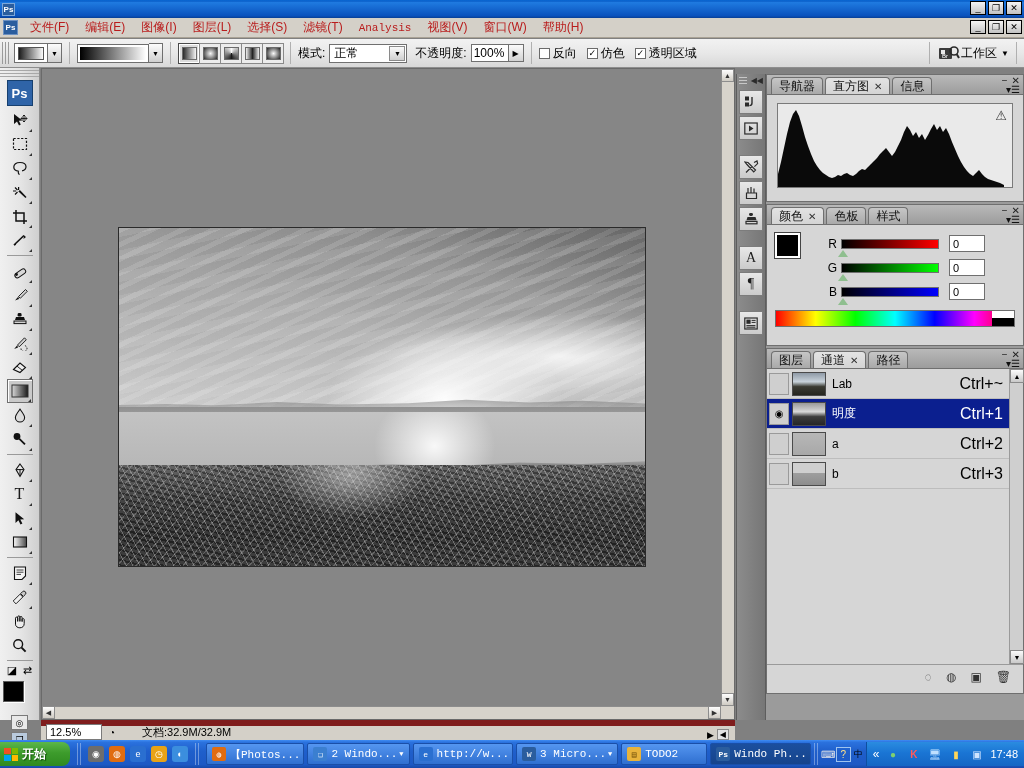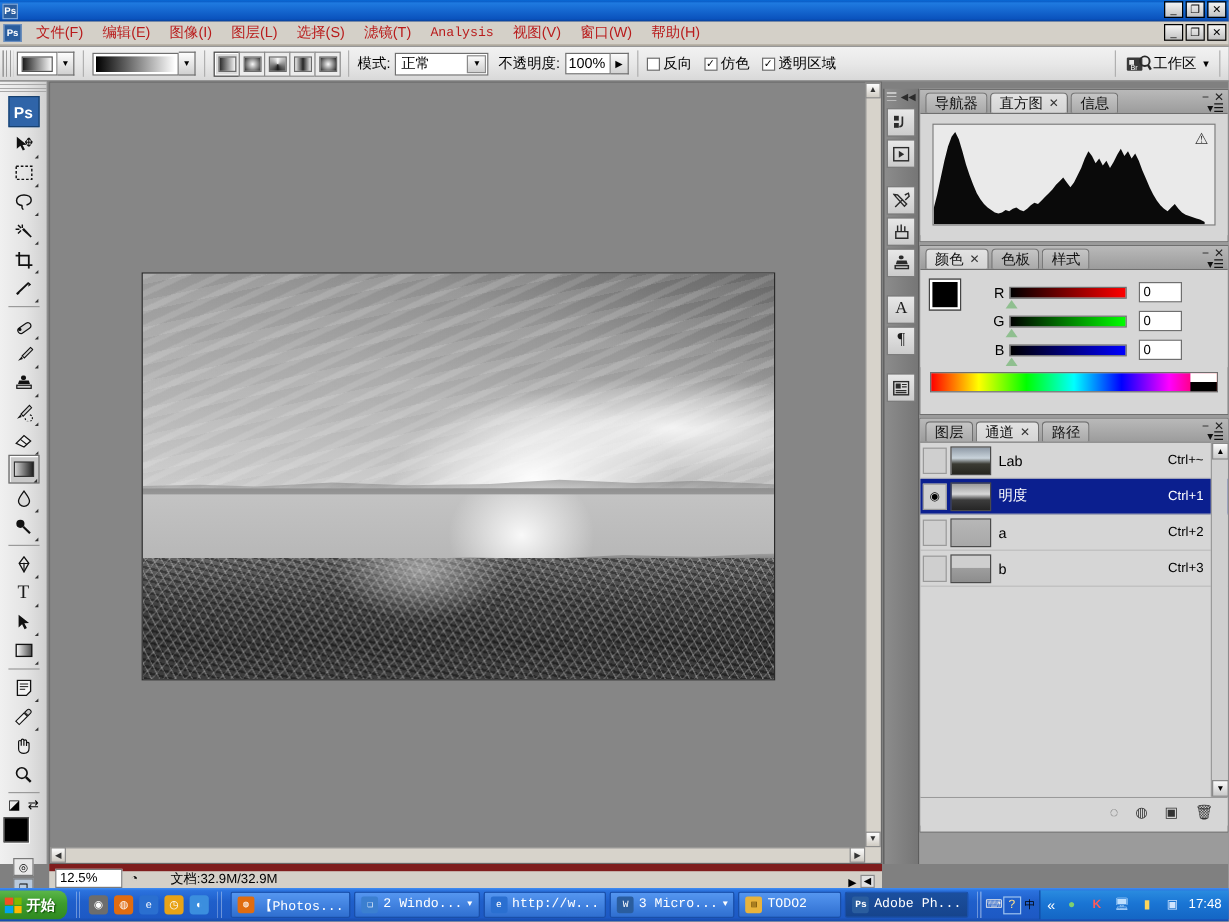--- a/index.html
+++ b/index.html
@@ -270,33 +270,33 @@
   .chan-row{ height:30px;display:flex;align-items:center;border-bottom:1px solid #bdbdbd;padding-left:2px;}
   .chan-row.sel{ background:#0b1f8f; color:#fff;}
   .eye-box{width:20px;height:22px;border:1px solid #9a9a9a;background:#cfcfcf;display:flex;align-items:center;justify-content:center;margin-right:3px;font-size:10px;}
   .chan-row.sel .eye-box{background:#cfcfcf;color:#000;}
   .chan-thumb{width:34px;height:24px;border:1px solid #4a4a4a;margin-right:6px;overflow:hidden;position:relative;}
   .ct-lab{background:linear-gradient(180deg,#8f9aa6 0%, #c9d3db 40%, #3b3b33 62%, #262620 100%);}
   .ct-light{background:linear-gradient(180deg,#9a9a9a 0%, #d8d8d8 40%, #3c3c3c 62%, #262626 100%);}
   .ct-a{background:linear-gradient(180deg,#b7b7b7,#a8a8a8);}
   .ct-b{background:linear-gradient(180deg,#cfcfcf 0 45%, #9e9e9e 46%, #8d8d8d 100%);}
   .chan-name{font-size:12px;flex:1;}
-  .chan-key{font-size:11px;padding-right:20px;}
+  .chan-key{font-size:16px;padding-right:20px;}
   .chan-scroll{position:absolute;right:0;top:0;width:14px;bottom:0;background:#cfcfcf;border-left:1px solid #9a9a9a;}
   .chan-sb-btn{width:14px;height:14px;background:linear-gradient(180deg,#fbfbfb,#c9c9c9);border:1px solid #8a8a8a;display:flex;align-items:center;justify-content:center;font-size:7px;}
   .chan-footer{height:24px;background:#d6d6d6;border-top:1px solid #9a9a9a;display:flex;align-items:center;justify-content:flex-end;gap:14px;padding-right:12px;font-size:12px;color:#333;}
 
   
   .taskbar{
     position:absolute;left:0;top:740px;width:1024px;height:28px;
     background:linear-gradient(180deg,#3f8cf3 0%, #2b72de 8%, #1f5fcb 40%, #1d59c4 88%, #1749a8 100%);
     display:flex;align-items:center;
   }
   .startbtn{
-    height:24px;margin:0 4px 0 0;padding:0 10px 0 4px;
+    height:24px;margin:0 4px 0 0;padding:0 24px 0 4px;
     background:linear-gradient(180deg,#5cb74a 0%, #3d9c2c 45%, #2f8a20 100%);
     border-radius:0 8px 8px 0;display:flex;align-items:center;gap:4px;
     color:#fff;font-weight:bold;font-size:12px;text-shadow:1px 1px 1px #14510a;
   }
   .start-flag{width:14px;height:13px;display:grid;grid-template-columns:1fr 1fr;grid-template-rows:1fr 1fr;gap:1px;}
   .start-flag i{display:block;}
   .tb-sep{width:4px;height:22px;background:repeating-linear-gradient(90deg,rgba(255,255,255,0.35) 0 1px, transparent 1px 3px);margin:0 3px;}
   .qlaunch{display:flex;align-items:center;gap:5px;padding:0 4px;}
   .qicon{width:16px;height:16px;border-radius:3px;display:flex;align-items:center;justify-content:center;font-size:9px;color:#fff;}
   .taskitems{display:flex;align-items:center;gap:3px;margin-left:4px;flex:1;overflow:hidden;}
@@ -870,21 +870,21 @@
         <span class="ti-icon" style="background:#2a5d9e;">W</span>
         <span class="ti-label">3 Micro...</span>
         <span class="ti-dd">▼</span>
       </div>
       <div class="taskitem">
         <span class="ti-icon" style="background:#e8b33c;color:#6b4a06;">▤</span>
         <span class="ti-label">TODO2</span>
       </div>
       <div class="taskitem" style="background:linear-gradient(180deg,#1b4f9e,#16448c);">
         <span class="ti-icon" style="background:#2a5d9e;font-weight:bold;">Ps</span>
-        <span class="ti-label">Adobe Ph...</span>
+        <span class="ti-label">Windo Ph...</span>
       </div>
     </div>
 
     <div class="tb-sep"></div>
     <span class="trayicon" style="color:#e8e8e8;">⌨</span>
     <span class="trayicon" style="color:#ffe08a;border:1px solid #9fc4ef;">?</span>
     <span class="trayicon" style="font-size:9px;">中</span>
 
     <div class="tray">
       <span style="font-size:12px;">«</span>

